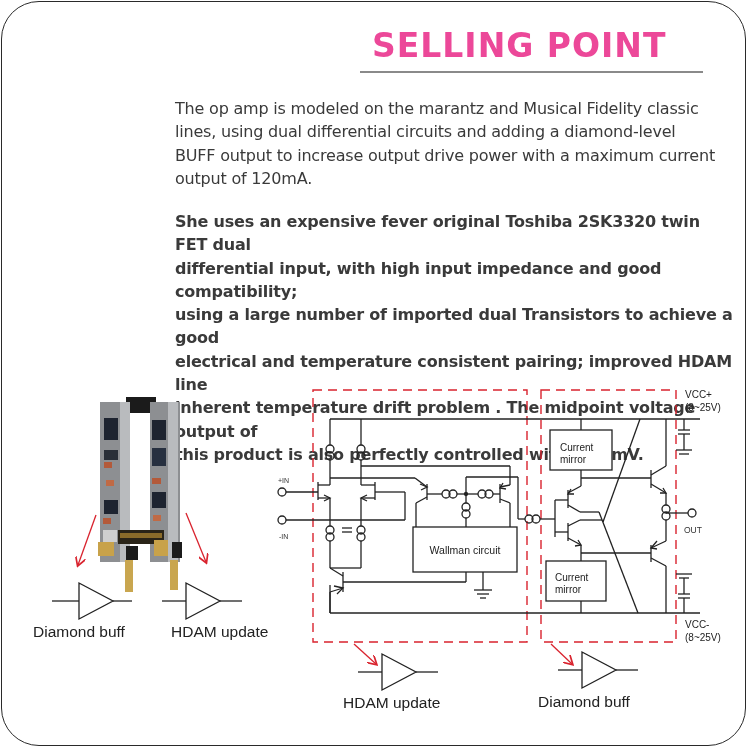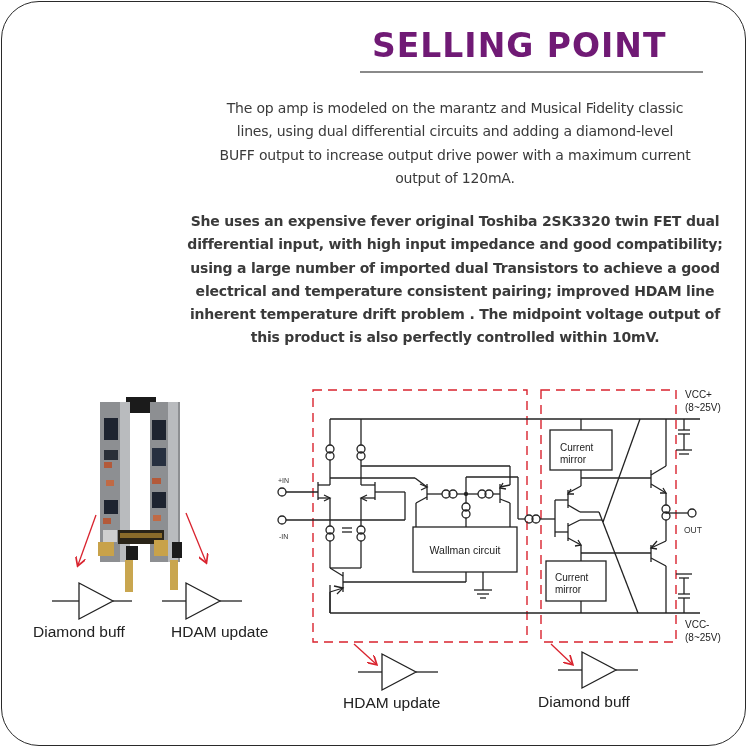--- a/index.html
+++ b/index.html
@@ -1,20 +1,20 @@
 <!DOCTYPE html>
 <html><head>
 <meta charset="utf-8">
 <style>
   html, body { margin:0; padding:0; background:#ffffff; }
   body { width:750px; height:750px; position:relative; overflow:hidden; font-family:"DejaVu Sans", sans-serif; }
   .frame { position:absolute; left:1px; top:1px; width:745px; height:745px; border:1.5px solid #2a2a2a; border-radius:38px; box-sizing:border-box; }
-  .title { position:absolute; left:372px; top:26px; font-family:"DejaVu Sans", sans-serif; font-weight:bold; font-size:33px; color:#701a75; letter-spacing:1px; }
+  .title { position:absolute; left:372px; top:26px; font-family:"DejaVu Sans", sans-serif; font-weight:bold; font-size:33px; color:#ec4899; letter-spacing:1px; }
   .title-rule { position:absolute; left:360px; top:71px; width:343px; height:2px; background:#8a8a8a; }
-  .para { position:absolute; left:175px; width:560px; font-family:"DejaVu Sans", sans-serif; font-size:14px; line-height:23.3px; color:#3a3a3a; white-space:pre-line; letter-spacing:-0.2px;text-align:center; }
+  .para { position:absolute; left:175px; width:560px; font-family:"DejaVu Sans", sans-serif; font-size:16px; line-height:23.3px; color:#3a3a3a; white-space:pre-line; letter-spacing:-0.2px; }
   .p1 { top:97px; }
   .p2 { top:210px;font-weight:bold; }
   svg { position:absolute; left:0; top:0; }
   .lbl { font-family:"Liberation Sans", sans-serif; }
 </style>
 </head>
 <body>
 
 <div class="frame"></div>
 

